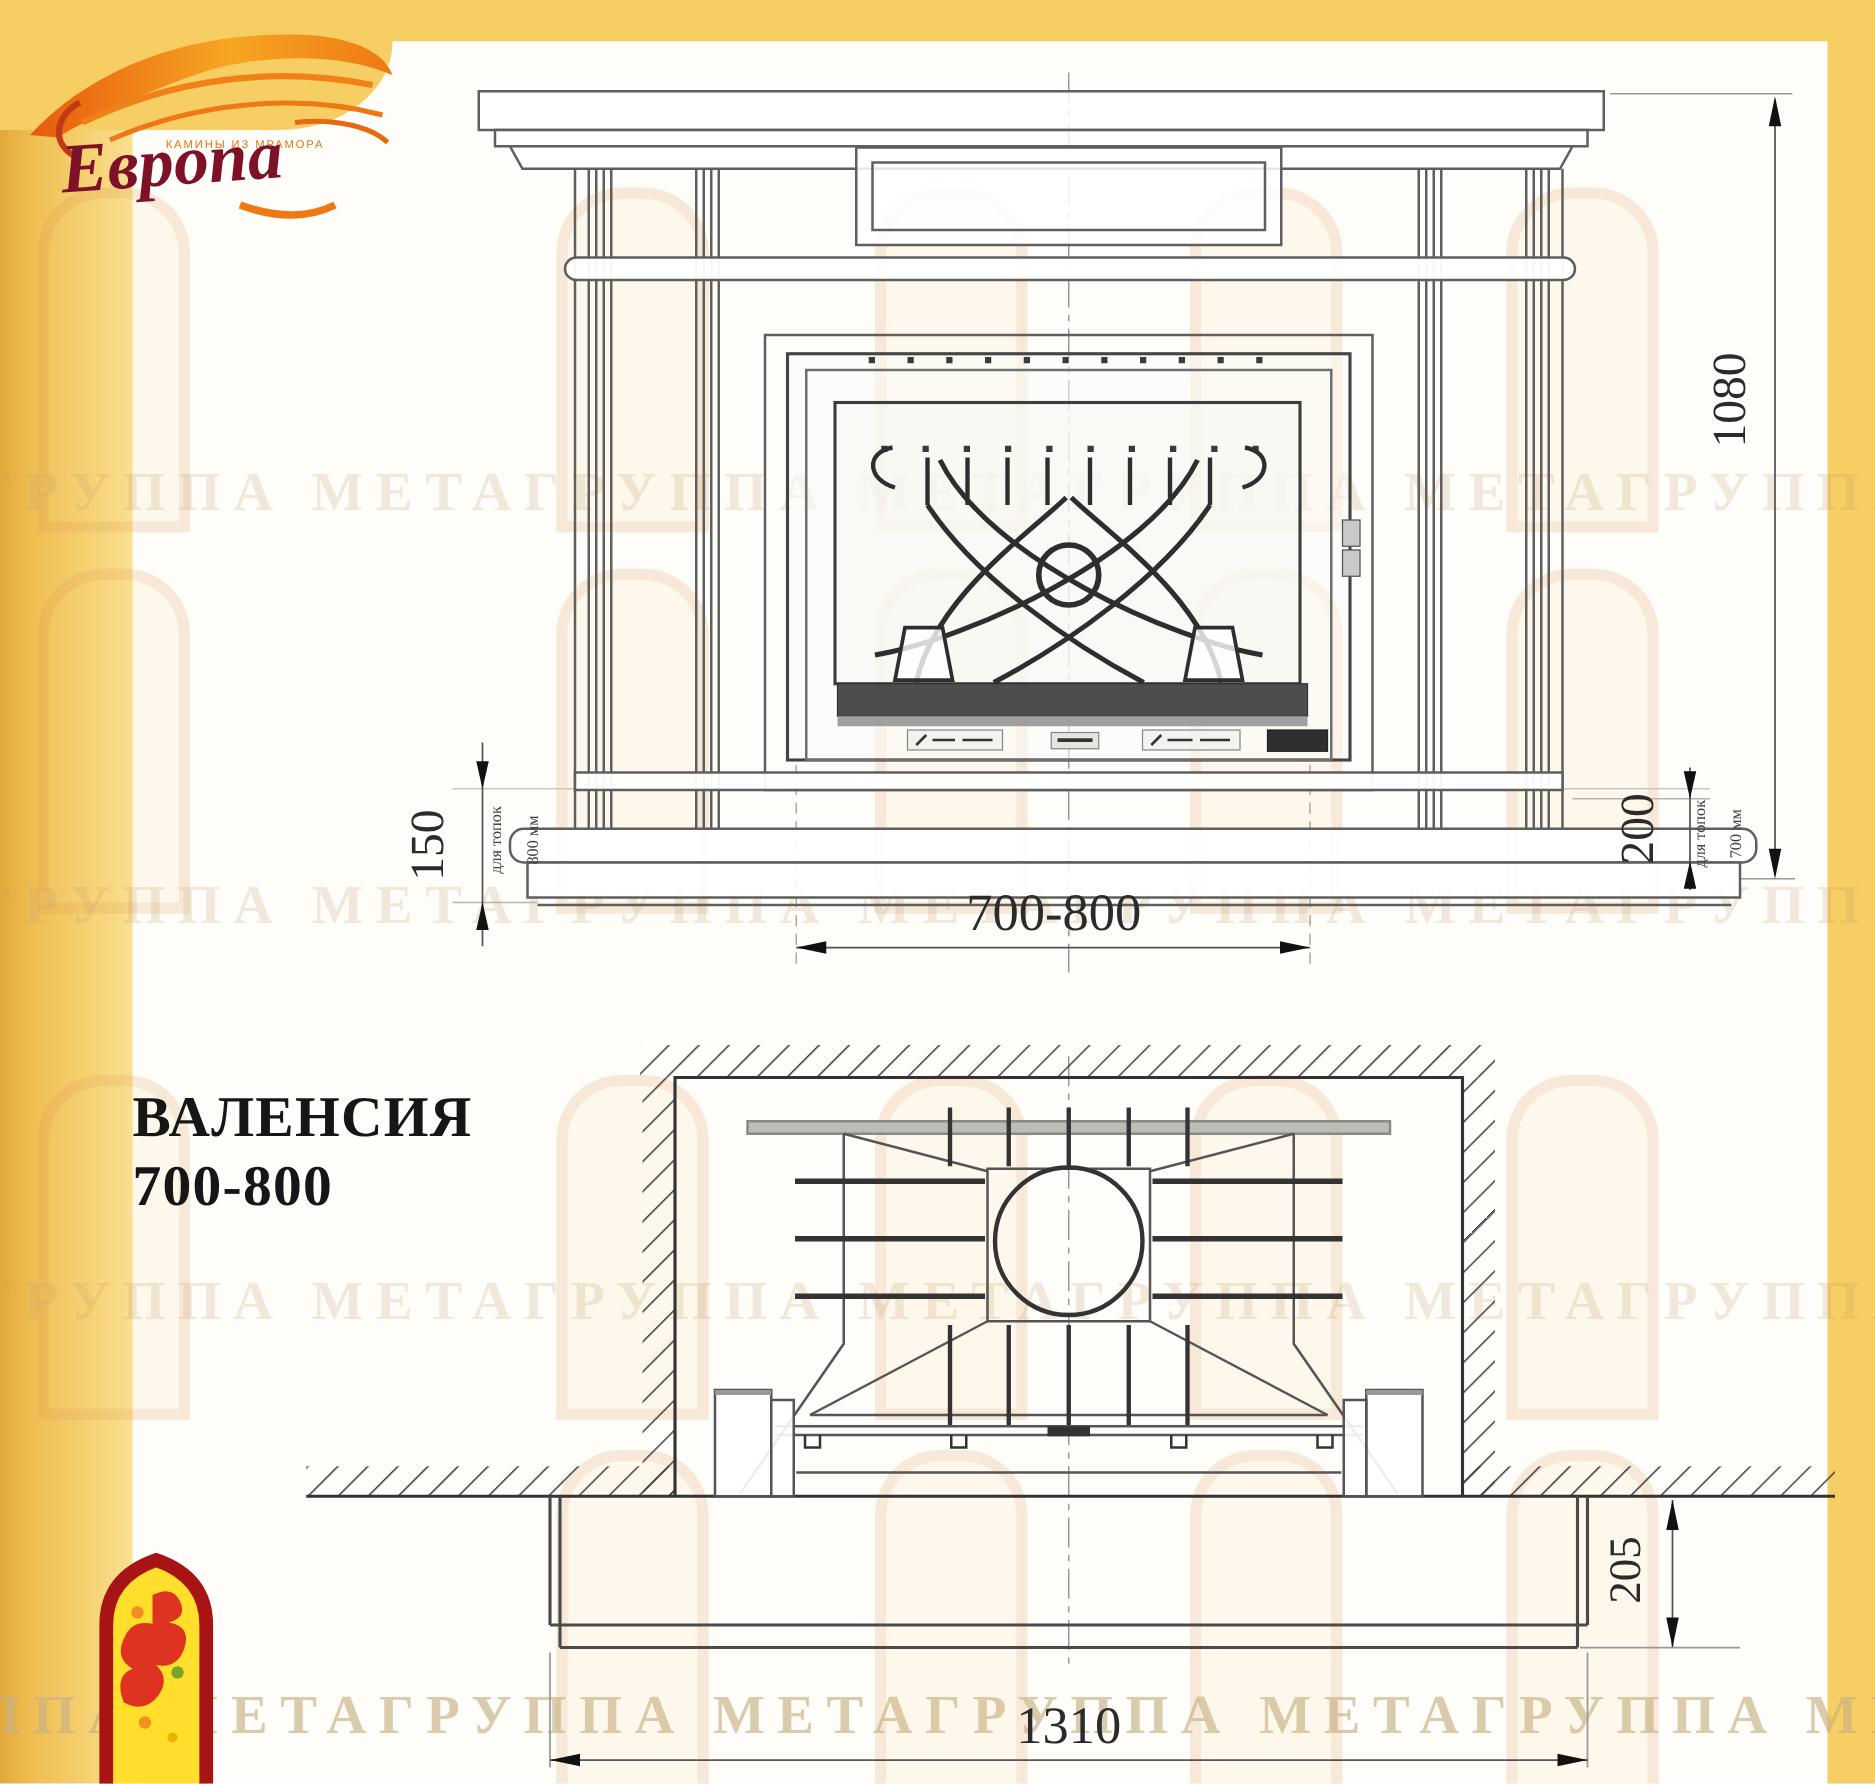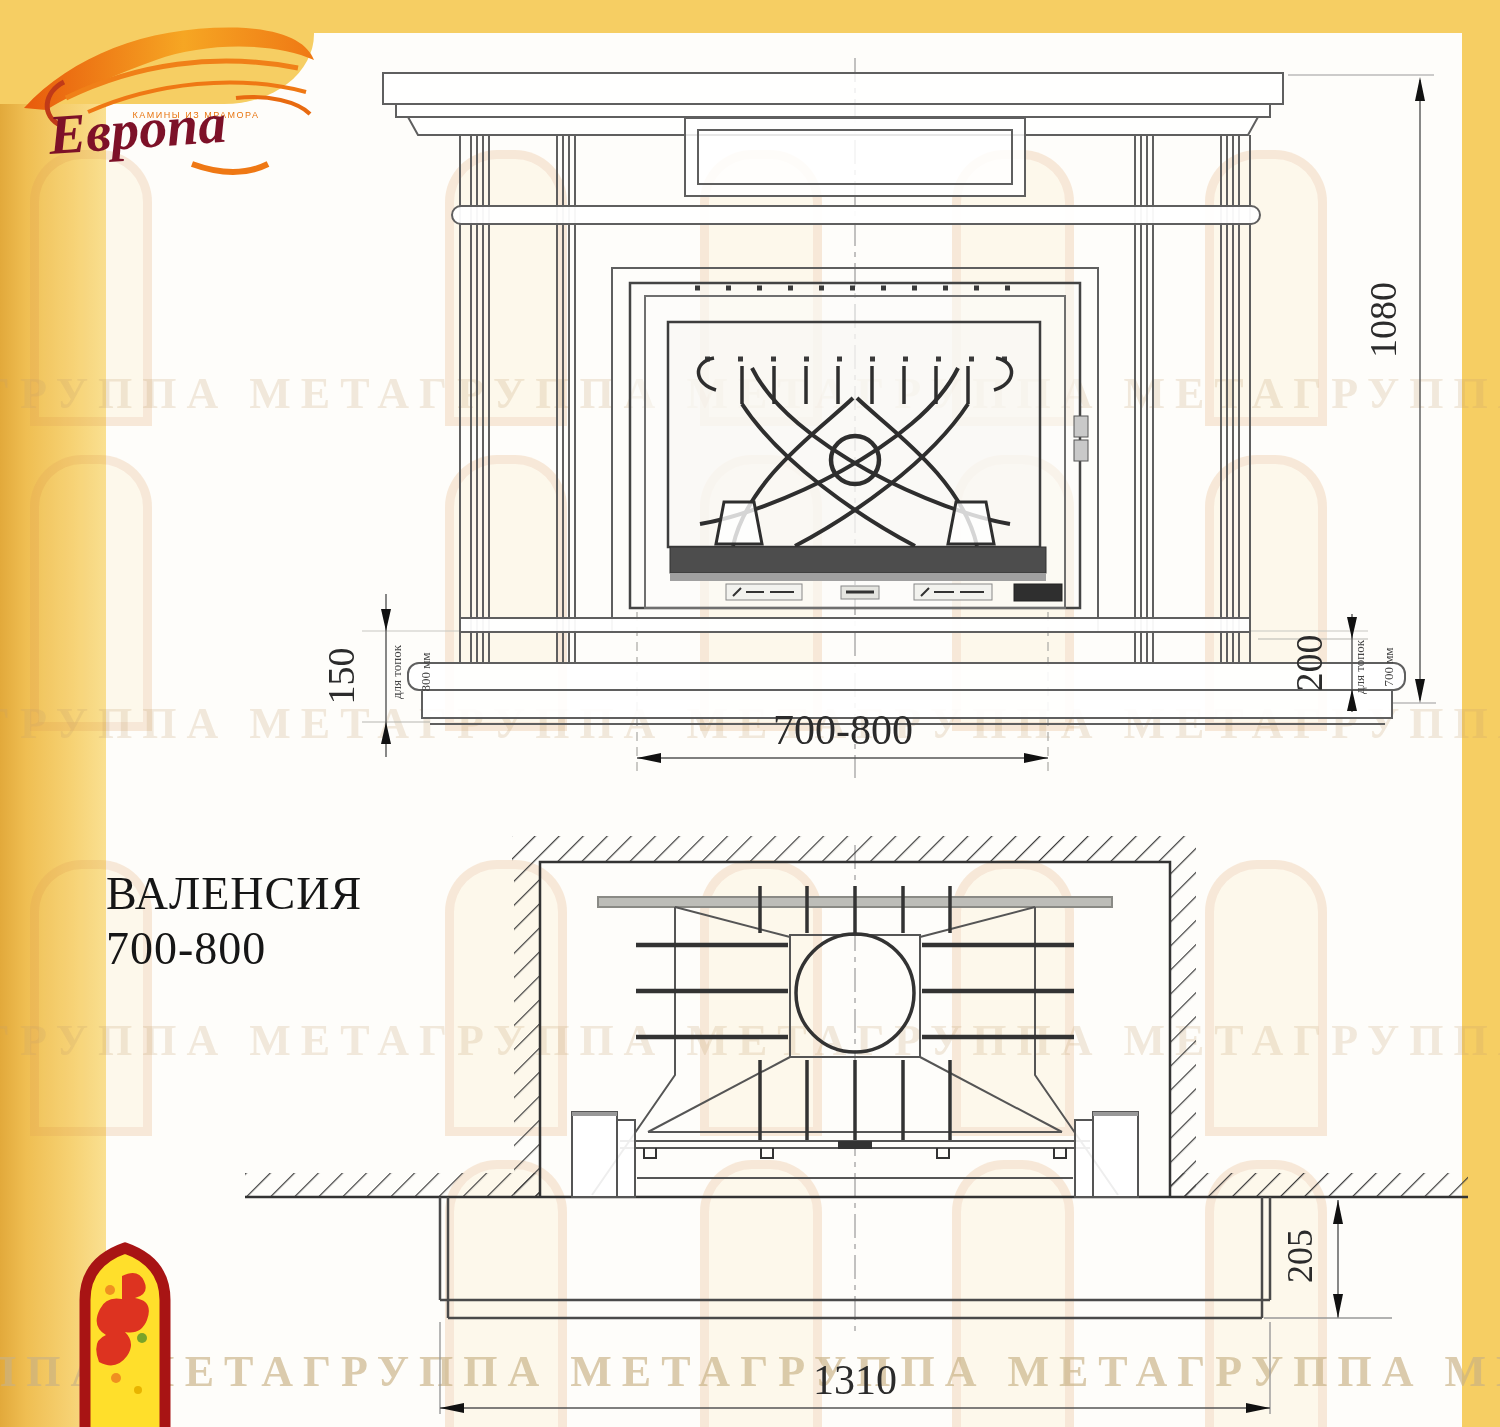--- a/index.html
+++ b/index.html
@@ -26,21 +26,21 @@
   .wm-text { position:absolute; left:-18px; width:1560px; white-space:nowrap;
     font-weight:bold; font-size:44px; letter-spacing:10px;
     color:rgba(196,160,110,0.22); z-index:3; }
   .wm-text.strong { color:rgba(199,176,132,0.65); }
   
   svg.drawing { position:absolute; left:0; top:0; z-index:4; }
   .dim { font-family:"Liberation Serif","DejaVu Serif",serif; fill:#2b2b2b; }
   .note { font-family:"Liberation Serif","DejaVu Serif",serif; fill:#444; }
   
   .model-title { position:absolute; left:106px; top:866px; z-index:5;
-    font-weight:normal; font-size:46px; line-height:1.2; color:#161616;
+    font-weight:bold; font-size:46px; line-height:1.2; color:#161616;
     letter-spacing:1px; }
   
   .logo-top { position:absolute; left:6px; top:12px; z-index:5;text-decoration:underline; }
   .logo-bottom { position:absolute; left:72px; top:1238px; z-index:5; }
 </style>
 </head>
 <body>
 
 <div class="page">
 

